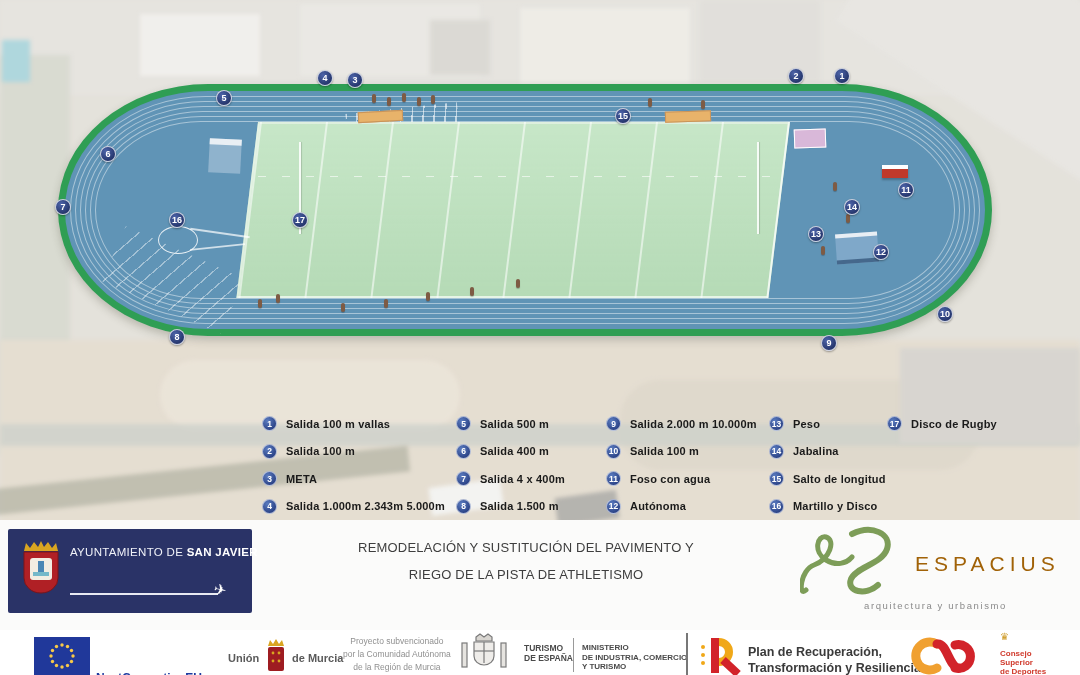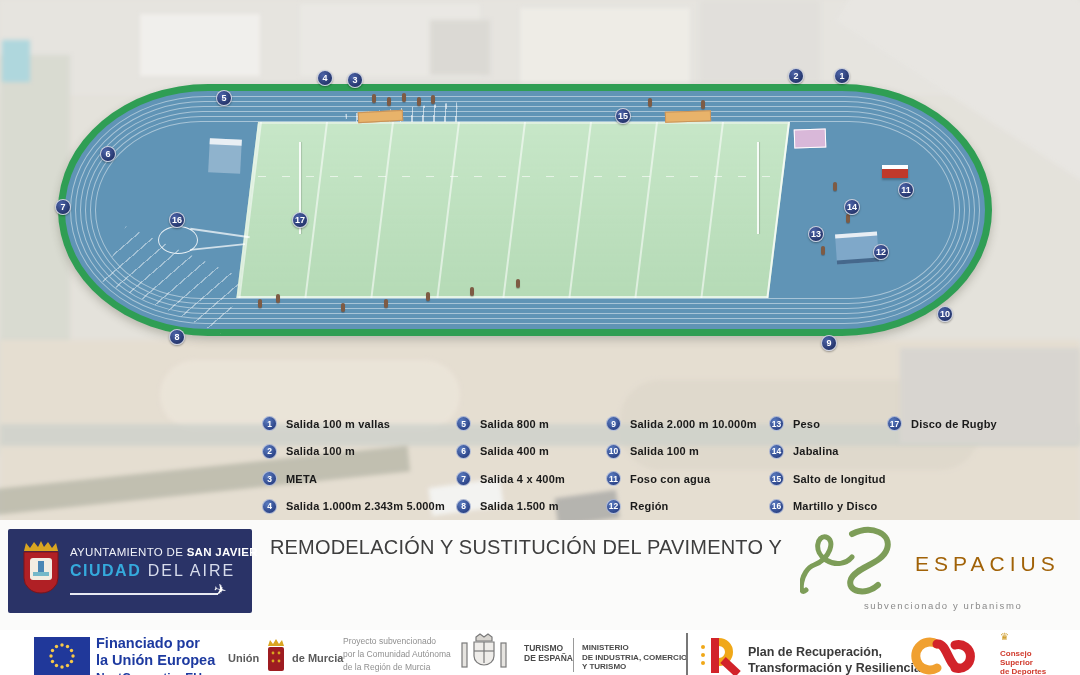--- a/index.html
+++ b/index.html
@@ -57,36 +57,36 @@
   .muni svg { position:absolute; left:12px; top:10px; }
   .muni-l1 { position:absolute; left:62px; top:17px; font-size:11.5px; color:#f0f2f8; letter-spacing:.3px; white-space:nowrap; }
   .muni-l1 b { color:#ffffff; }
   .muni-l2 { position:absolute; left:62px; top:33px; font-size:16px; white-space:nowrap; }
   .muni-l2 .c1 { color:#35aadc; font-weight:bold; letter-spacing:1.5px; }
   .muni-l2 .c2 { color:#d7dcec; letter-spacing:2px; }
   .muni-line { position:absolute; left:62px; top:64px; width:148px; height:2px; background:#e8eaf2; }
   .muni-plane { position:absolute; left:206px; top:52px; color:#fff; font-size:15px; font-family:"DejaVu Sans",sans-serif; transform:rotate(12deg); }
 
   .ptitle { position:absolute; left:262px; top:14px; width:528px; text-align:center;
-    font-size:20px; color:#3e3e3e; line-height:27px; letter-spacing:.2px; }
+    font-size:13px; color:#3e3e3e; line-height:27px; letter-spacing:.2px; }
 
   .studio { position:absolute; left:800px; top:4px; width:275px; height:95px; }
   .studio-name { position:absolute; left:91px; top:28px; font-size:21px; color:#a16207; letter-spacing:5px;margin-left:24px; }
   .studio-tag { position:absolute; left:64px; top:76px; font-size:9.5px; color:#8a8a8a; letter-spacing:1.6px; }
 
   
   .strip { position:absolute; left:0; top:630px; width:1080px; height:45px; background:#ffffff; z-index:7; }
   .strip .abs { position:absolute; }
   .euflag { left:34px; top:7px; width:56px; height:38px; background:#20389a; }
   .eutxt { left:96px; top:5px; font-size:14.5px; font-weight:bold; color:#1d3aa0; line-height:17px; white-space:nowrap; }
   .eunext { left:96px; top:41px; font-size:12px; font-weight:bold; color:#1d3aa0; }
   .regionw { left:228px; top:22px; font-size:11px; font-weight:bold; color:#5a5a5a; }
   .murciaw { left:292px; top:22px; font-size:11px; font-weight:bold; color:#5a5a5a; }
   .murcia-crest { left:264px; top:8px; }
-  .subsidy { left:343px; top:5px; font-size:8.5px; color:#909090; line-height:13px; }
+  .subsidy { left:343px; top:5px; font-size:8.5px; color:#909090; line-height:13px;text-align:center; }
   .arms { left:452px; top:3px; }
   .gob { left:524px; top:13px; font-size:8.5px; font-weight:bold; color:#4a4a4a; line-height:10px; }
   .vline1 { left:573px; top:8px; width:1px; height:34px; background:#9a9a9a; }
   .mini { left:582px; top:13px; font-size:8px; font-weight:bold; color:#4a4a4a; line-height:9.5px; }
   .vline2 { left:686px; top:3px; width:1.5px; height:42px; background:#777; }
   .rlogo { left:698px; top:5px; }
   .plan { left:748px; top:14px; font-size:12.5px; font-weight:bold; color:#3a3a3a; line-height:16px; }
   .csdlogo { left:905px; top:7px; }
   .csdcrown { left:1000px; top:1px; color:#cf9c2a; font-size:10px; font-family:"DejaVu Sans",sans-serif; }
   .csdtxt { left:1000px; top:19px; font-size:8px; font-weight:bold; color:#d03a2c; line-height:9px; }
@@ -197,21 +197,21 @@
           <span class="llabel">META</span>
         </div>
         <div class="legend-item">
           <span class="lbadge">4</span>
           <span class="llabel">Salida 1.000m 2.343m 5.000m</span>
         </div>
       </div>
       <div class="legend-col col2">
         <div class="legend-item">
           <span class="lbadge">5</span>
-          <span class="llabel">Salida 800 m</span>
+          <span class="llabel">Salida 500 m</span>
         </div>
         <div class="legend-item">
           <span class="lbadge">6</span>
           <span class="llabel">Salida 400 m</span>
         </div>
         <div class="legend-item">
           <span class="lbadge">7</span>
           <span class="llabel">Salida 4 x 400m</span>
         </div>
         <div class="legend-item">
@@ -227,21 +227,21 @@
         <div class="legend-item">
           <span class="lbadge">10</span>
           <span class="llabel">Salida 100 m</span>
         </div>
         <div class="legend-item">
           <span class="lbadge">11</span>
           <span class="llabel">Foso con agua</span>
         </div>
         <div class="legend-item">
           <span class="lbadge">12</span>
-          <span class="llabel">Región</span>
+          <span class="llabel">Autónoma</span>
         </div>
       </div>
       <div class="legend-col col4">
         <div class="legend-item">
           <span class="lbadge">13</span>
           <span class="llabel">Peso</span>
         </div>
         <div class="legend-item">
           <span class="lbadge">14</span>
           <span class="llabel">Jabalina</span>
@@ -266,38 +266,38 @@
   <div class="footer">
     <div class="muni">
       <svg width="42" height="60" viewBox="0 0 42 60">
         <path d="M4 12 L6 4 L10 9 L14 3 L18 8 L21 2 L24 8 L28 3 L32 9 L36 4 L38 12 Z" fill="#d9a520"></path>
         <path d="M4 13 h34 v26 a17 15 0 0 1 -34 0 z" fill="#b02025" stroke="#7d1418" stroke-width="1"></path>
         <rect x="10" y="19" width="22" height="22" rx="3" fill="#f2ede2"></rect>
         <rect x="18" y="22" width="6" height="12" fill="#4a87b5"></rect>
         <rect x="13" y="33" width="16" height="4" fill="#74b8c9"></rect>
       </svg>
       <div class="muni-l1"><span>AYUNTAMIENTO DE </span><b>SAN JAVIER</b></div>
-      <div class="muni-l2"><span class="c1">CIUDAD</span><span class="c2"> DEL AIRE</span></div>
       <div class="muni-line"></div>
       <div class="muni-plane">✈</div>
     </div>
 
     <div class="ptitle">
       <div>REMODELACIÓN Y SUSTITUCIÓN DEL PAVIMENTO Y</div>
+      <div>RIEGO DE LA PISTA DE ATHLETISMO</div>
     </div>
 
     <div class="studio">
       <svg width="100" height="80" viewBox="0 0 100 80">
         <g fill="none" stroke="#7d9d58" stroke-linecap="round">
           <path d="M6 66 C-2 74 0 46 14 41 C30 35 36 16 26 13 C17 11 13 28 26 36 C36 42 46 40 52 33" stroke-width="5"></path>
           <path d="M52 10 C72 0 92 10 87 25 C82 40 56 43 51 55 C46 68 66 72 78 61" stroke-width="6"></path>
         </g>
       </svg>
       <div class="studio-name">ESPACIUS</div>
-      <div class="studio-tag">subvencionado y urbanismo</div>
+      <div class="studio-tag">arquitectura y urbanismo</div>
     </div>
   </div>
 
   <div class="strip">
     <div class="abs euflag">
       <svg width="56" height="38" viewBox="0 0 56 38">
         <g fill="#f7c948">
           <circle cx="39" cy="19" r="1.7"></circle>
             <circle cx="37.5" cy="24.5" r="1.7"></circle>
             <circle cx="33.5" cy="28.5" r="1.7"></circle>
@@ -306,24 +306,20 @@
             <circle cx="18.5" cy="24.5" r="1.7"></circle>
           <circle cx="17" cy="19" r="1.7"></circle>
             <circle cx="18.5" cy="13.5" r="1.7"></circle>
             <circle cx="22.5" cy="9.5" r="1.7"></circle>
           <circle cx="28" cy="8" r="1.7"></circle>
             <circle cx="33.5" cy="9.5" r="1.7"></circle>
             <circle cx="37.5" cy="13.5" r="1.7"></circle>
         </g>
       </svg>
     </div>
-    <div class="abs eutxt">
-      <div>Financiado por</div>
-      <div>la Unión Europea</div>
-    </div>
     <div class="abs eunext">NextGenerationEU</div>
 
     <div class="abs regionw">Unión</div>
     <div class="abs murcia-crest">
       <svg width="24" height="36" viewBox="0 0 24 36">
         <path d="M4 8 L6 2 L9 6 L12 1 L15 6 L18 2 L20 8 Z" fill="#d9a520"></path>
         <rect x="4" y="9" width="16" height="24" rx="2" fill="#9e1c21"></rect>
         <circle cx="9" cy="15" r="1.4" fill="#d9a520"></circle>
           <circle cx="15" cy="15" r="1.4" fill="#d9a520"></circle>
         <circle cx="9" cy="23" r="1.4" fill="#d9a520"></circle>

